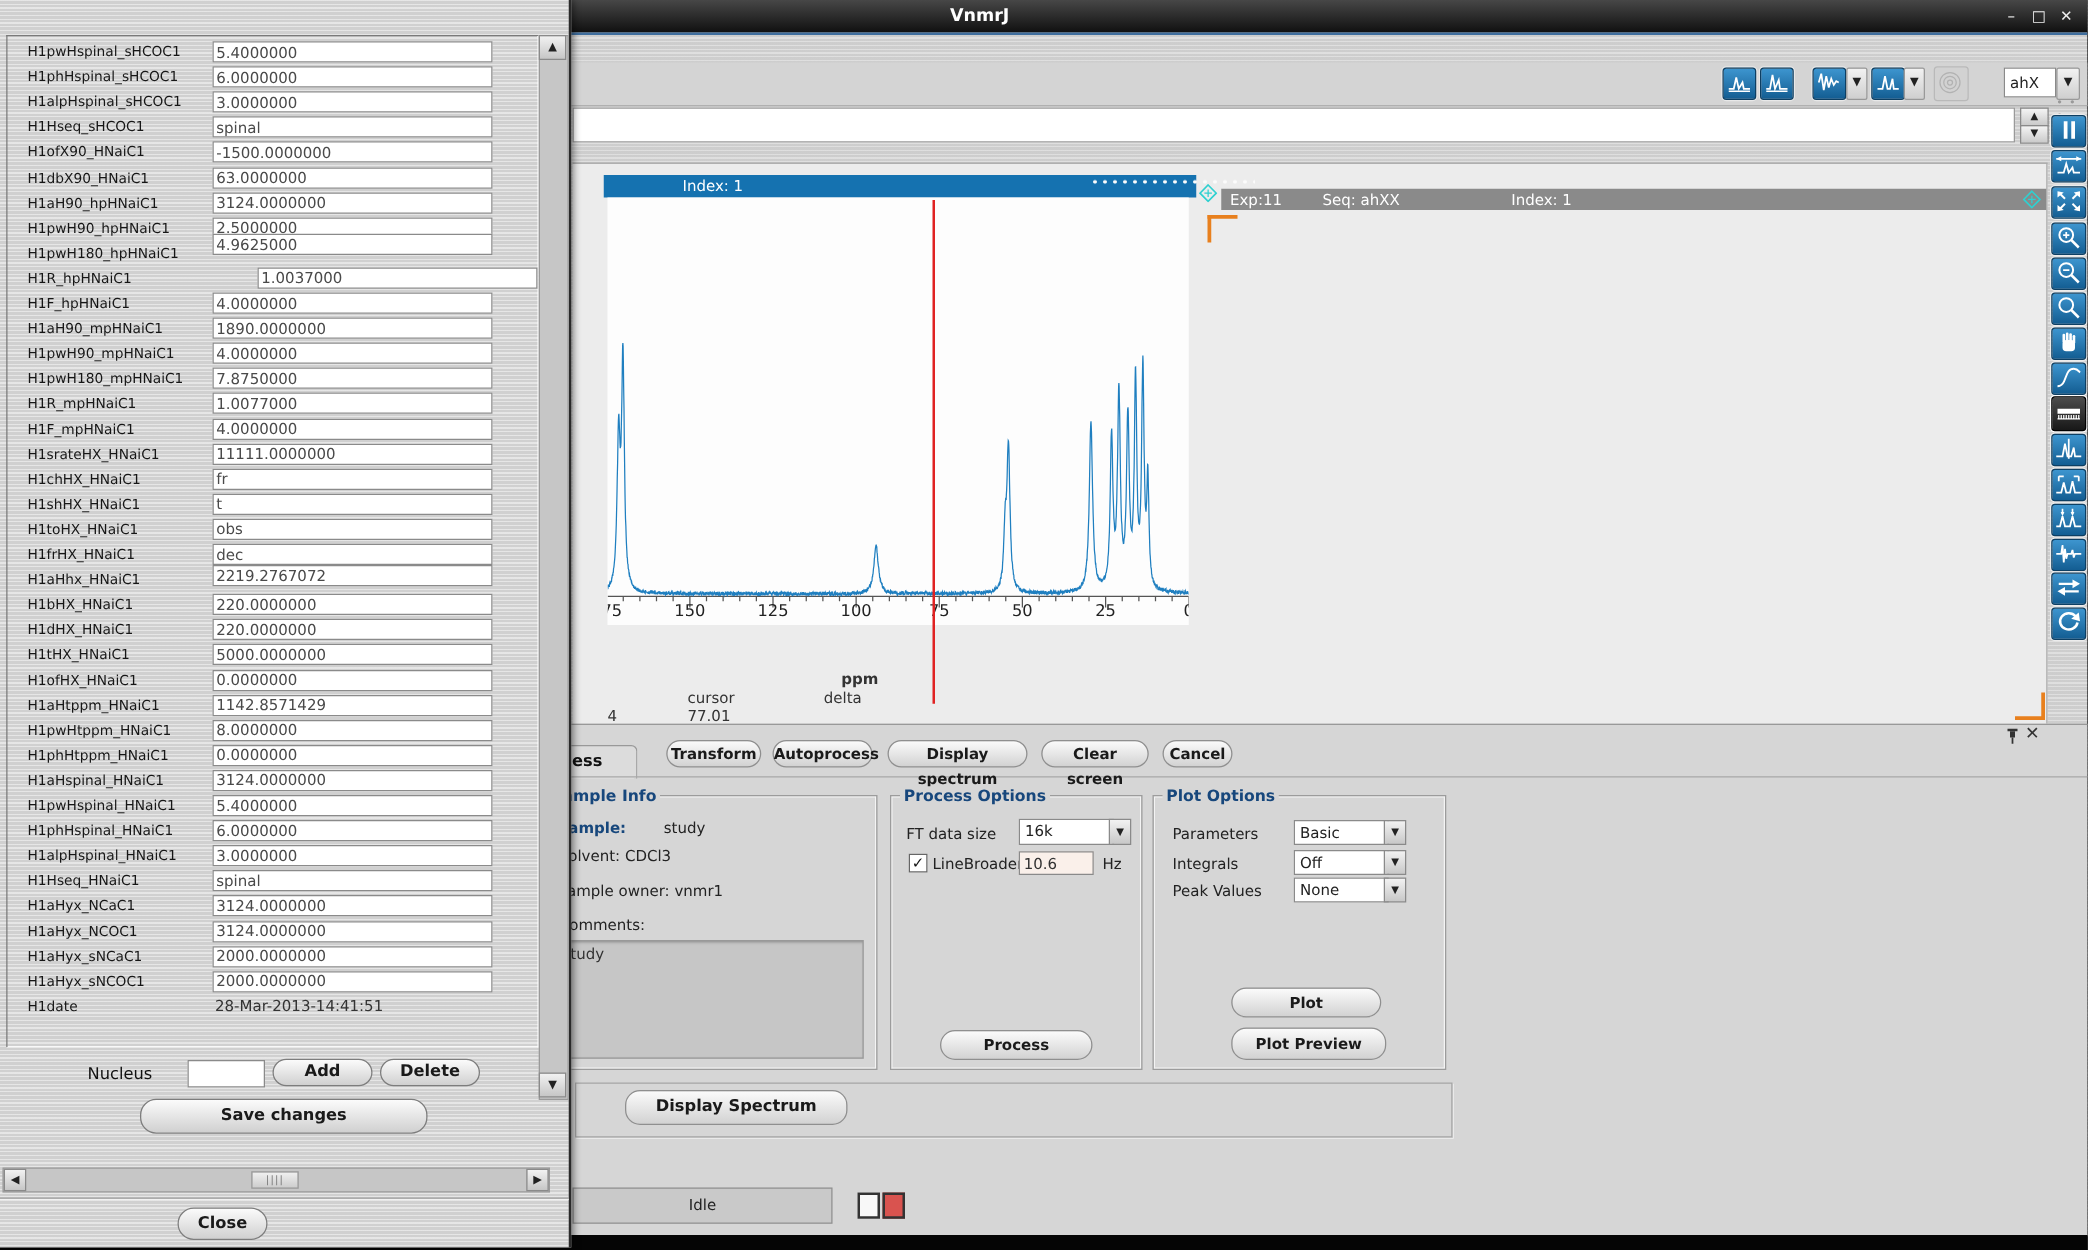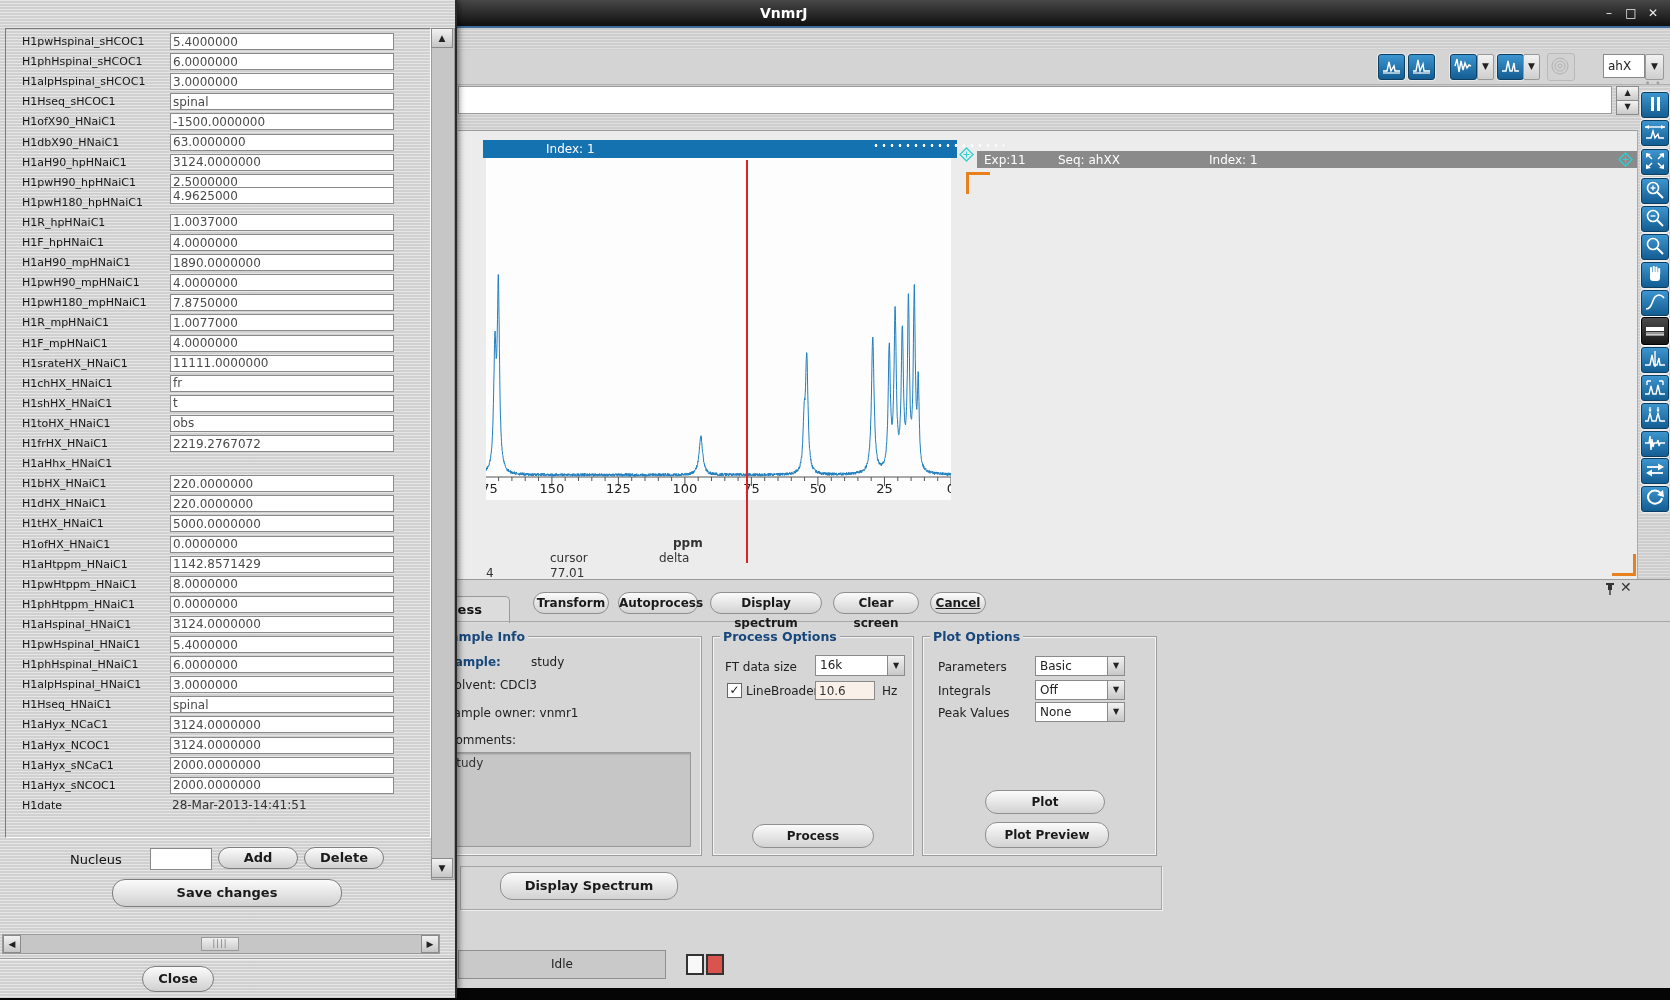--- a/index.html
+++ b/index.html
@@ -356,21 +356,21 @@
         </svg></div>
     <div class="abs" style="left:1620px;top:579px;font-size:14px;font-weight:bold;color:#333;">✕</div>
     <div id="proc-tab" class="abs">
       <span class="abs" style="left:16px;top:5px;">Process</span>
     </div>
     <div id="tab-line" class="abs"></div>
     <div class="pill abs" style="left:533px;top:592px;width:74px;height:20px;line-height:20px;">Transform</div>
     <div class="pill abs" style="left:618px;top:592px;width:78px;height:20px;line-height:20px;">Autoprocess</div>
     <div class="pill abs" style="left:710px;top:592px;width:110px;height:20px;line-height:20px;">Display spectrum</div>
     <div class="pill abs" style="left:833px;top:592px;width:84px;height:20px;line-height:20px;">Clear screen</div>
-    <div class="pill abs" style="left:930px;top:592px;width:54px;height:20px;line-height:20px;text-decoration:underline;">Cancel</div>
+    <div class="pill abs" style="left:930px;top:592px;width:54px;height:20px;line-height:20px;">Cancel</div>
 
     <div class="groupbox abs" style="left:424px;top:636px;width:276px;height:218px;"></div>
     <div class="grouptitle abs" style="left:438px;top:629px;">Sample Info</div>
     <div class="formlabel navy abs" style="left:446px;top:655px;">Sample:</div>
     <div class="formlabel abs" style="left:531px;top:655px;">study</div>
     <div class="formlabel abs" style="left:447px;top:678px;">Solvent: CDCl3</div>
     <div class="formlabel abs" style="left:446px;top:706px;">Sample owner: vnmr1</div>
     <div class="formlabel abs" style="left:447px;top:733px;">Comments:</div>
     <div id="comments-area" class="abs" style="left:446px;top:752px;width:240px;height:90px;">study</div>
 
@@ -423,21 +423,21 @@
         <input class="row-input" value="-1500.0000000" style="top: 113.4px;">
         <div class="row-label abs" style="top: 135.5px;">H1dbX90_HNaiC1</div>
         <input class="row-input" value="63.0000000" style="top: 133.5px;">
         <div class="row-label abs" style="top: 155.6px; text-align: center;">H1aH90_hpHNaiC1</div>
         <input class="row-input" value="3124.0000000" style="top: 153.6px;">
         <div class="row-label abs" style="top: 175.7px;">H1pwH90_hpHNaiC1</div>
         <input class="row-input" value="2.5000000" style="top: 173.7px;">
         <div class="row-label abs" style="top: 195.8px;">H1pwH180_hpHNaiC1</div>
         <input class="row-input" value="4.9625000" style="top: 187px;">
         <div class="row-label abs" style="top: 215.9px;">H1R_hpHNaiC1</div>
-        <input class="row-input" value="1.0037000" style="top: 213.9px;">
+        <input class="row-input" value="1.0037000" style="top: 213.9px; margin-left: 36px;">
         <div class="row-label abs" style="top: 236px;">H1F_hpHNaiC1</div>
         <input class="row-input" value="4.0000000" style="top: 234px;">
         <div class="row-label abs" style="top: 256.1px;">H1aH90_mpHNaiC1</div>
         <input class="row-input" value="1890.0000000" style="top: 254.1px;">
         <div class="row-label abs" style="top: 276.2px;">H1pwH90_mpHNaiC1</div>
         <input class="row-input" value="4.0000000" style="top: 274.2px;">
         <div class="row-label abs" style="top: 296.3px;">H1pwH180_mpHNaiC1</div>
         <input class="row-input" value="7.8750000" style="top: 294.3px;">
         <div class="row-label abs" style="top: 316.4px;">H1R_mpHNaiC1</div>
         <input class="row-input" value="1.0077000" style="top: 314.4px;">
@@ -447,21 +447,21 @@
         <input class="row-input" value="11111.0000000" style="top: 354.6px;">
         <div class="row-label abs" style="top: 376.7px; text-align: right;">H1chHX_HNaiC1</div>
         <input class="row-input" value="fr" style="top: 374.7px;">
         <div class="row-label abs" style="top: 396.8px;">H1shHX_HNaiC1</div>
         <input class="row-input" value="t" style="top: 394.8px;">
         <div class="row-label abs" style="top: 416.9px;">H1toHX_HNaiC1</div>
         <input class="row-input" value="obs" style="top: 414.9px;">
         <div class="row-label abs" style="top: 437px;">H1frHX_HNaiC1</div>
         <input class="row-input" value="dec" style="top: 435px;">
         <div class="row-label abs" style="top: 457.1px;">H1aHhx_HNaiC1</div>
-        <input class="row-input" value="2219.2767072" style="top: 435px;">
+        <input class="row-input" value="2219.2767072" style="top: 452px;">
         <div class="row-label abs" style="top: 477.2px;">H1bHX_HNaiC1</div>
         <input class="row-input" value="220.0000000" style="top: 475.2px;">
         <div class="row-label abs" style="top: 497.3px;">H1dHX_HNaiC1</div>
         <input class="row-input" value="220.0000000" style="top: 495.3px;">
         <div class="row-label abs" style="top: 517.4px;">H1tHX_HNaiC1</div>
         <input class="row-input" value="5000.0000000" style="top: 515.4px;">
         <div class="row-label abs" style="top: 537.5px;">H1ofHX_HNaiC1</div>
         <input class="row-input" value="0.0000000" style="top: 535.5px;">
         <div class="row-label abs" style="top: 557.6px;">H1aHtppm_HNaiC1</div>
         <input class="row-input" value="1142.8571429" style="top: 555.6px;">

